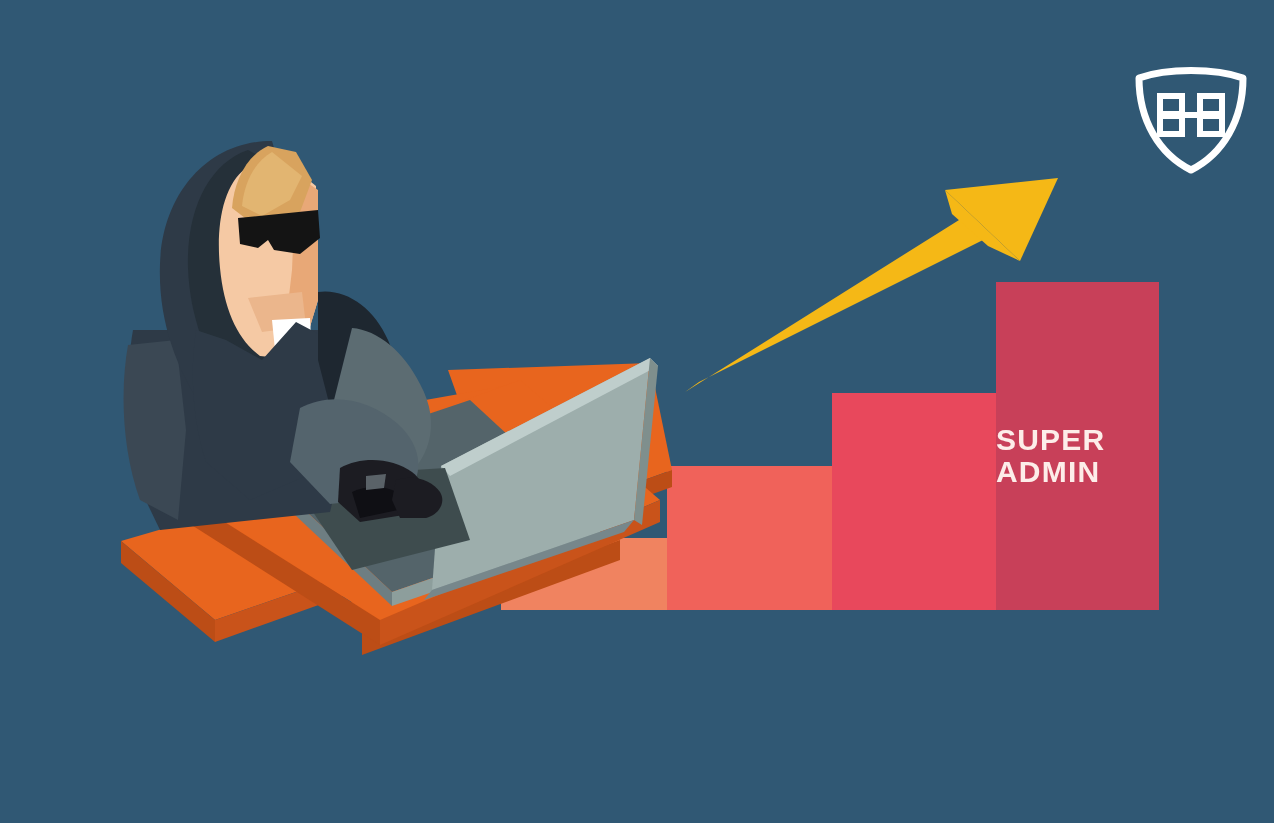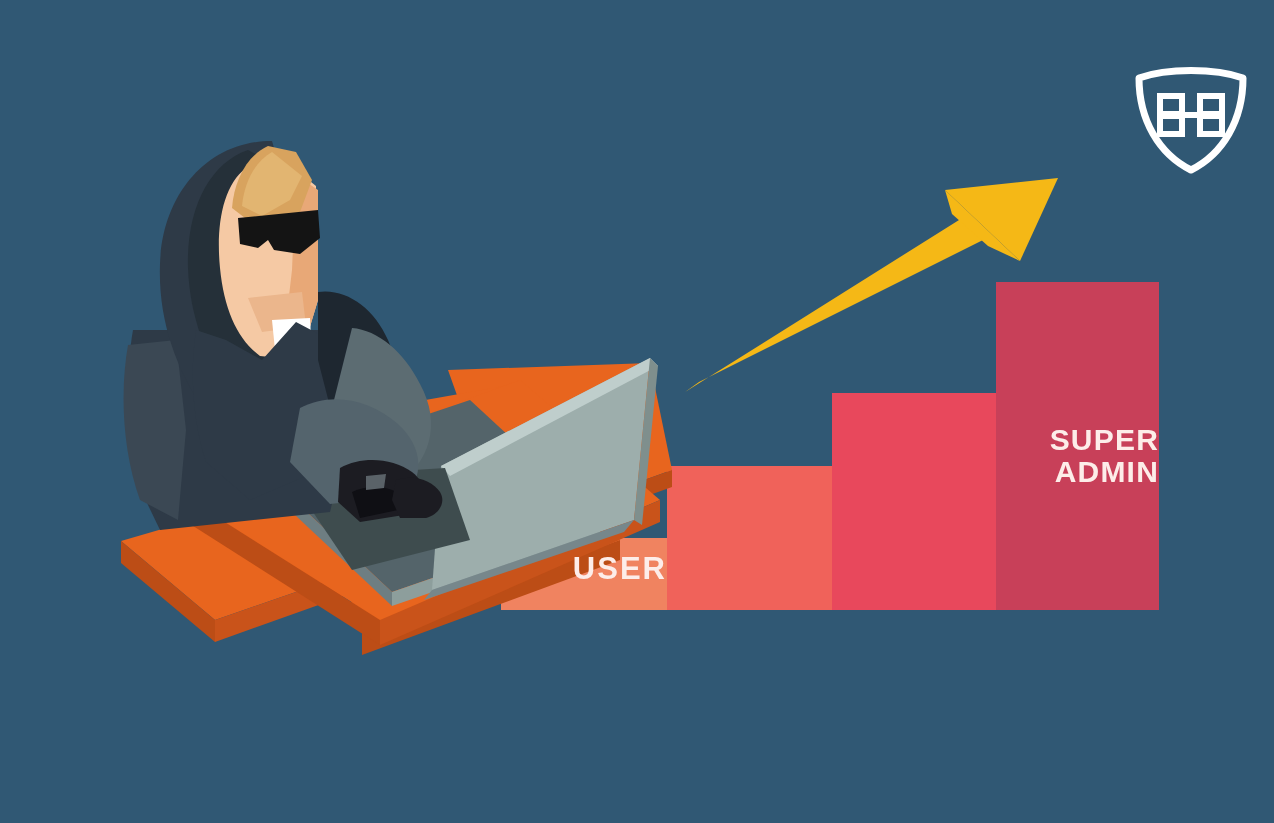--- a/index.html
+++ b/index.html
@@ -26,21 +26,21 @@
     height: 823px;
     display: block;
   }
   .bar-label {
     position: absolute;
     color: #FDEDE9;
     font-family: "Liberation Sans", sans-serif;
     font-weight: bold;
     letter-spacing: 1.5px;
     line-height: 1.06;
-    text-align: right;
+    text-align: left;
     white-space: pre-line;
     pointer-events: none;
   }
   #label-user {
     left: 501px;
     top: 553px;
     width: 166px;
     font-size: 31px;
     letter-spacing: 2px;
   }
@@ -165,18 +165,17 @@
     <path d="M8,16 C36,6 84,6 112,16 C112,58 92,92 60,108 C28,92 8,58 8,16 Z" fill="none" stroke="#FFFFFF" stroke-width="7" stroke-linejoin="round"></path>
     <g stroke="#FFFFFF" stroke-width="6" fill="none">
       <rect x="29" y="34" width="22" height="18"></rect>
       <rect x="29" y="54" width="22" height="18"></rect>
       <rect x="69" y="34" width="22" height="18"></rect>
       <rect x="69" y="54" width="22" height="18"></rect>
       <line x1="51" y1="53" x2="69" y2="53"></line>
     </g>
   </svg>
 
-  <div class="bar-label" id="label-user">USER</div>
 
   <div class="bar-label" id="label-superadmin">SUPER
 ADMIN</div>
 
 </div>
 
 </body></html>

